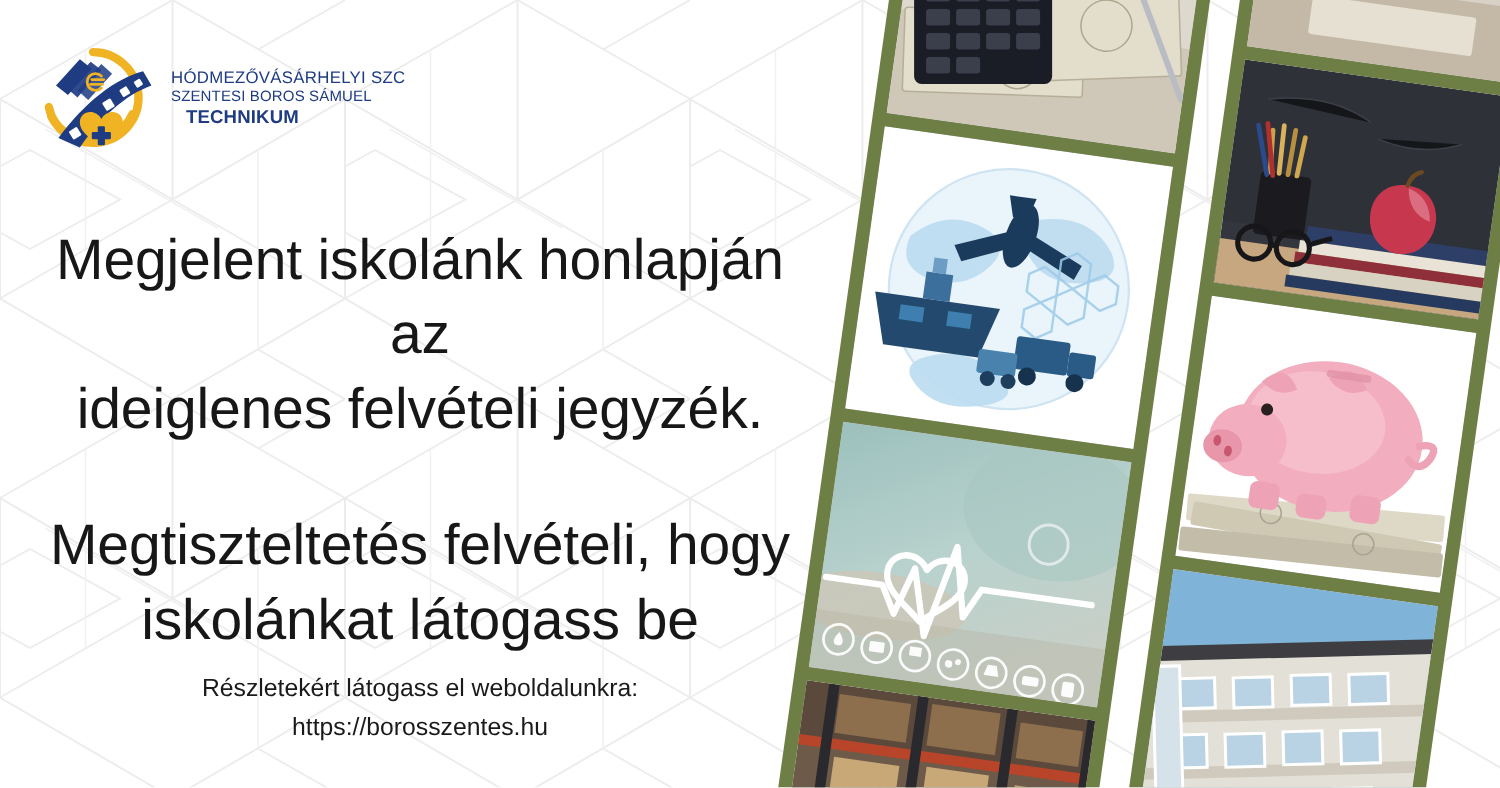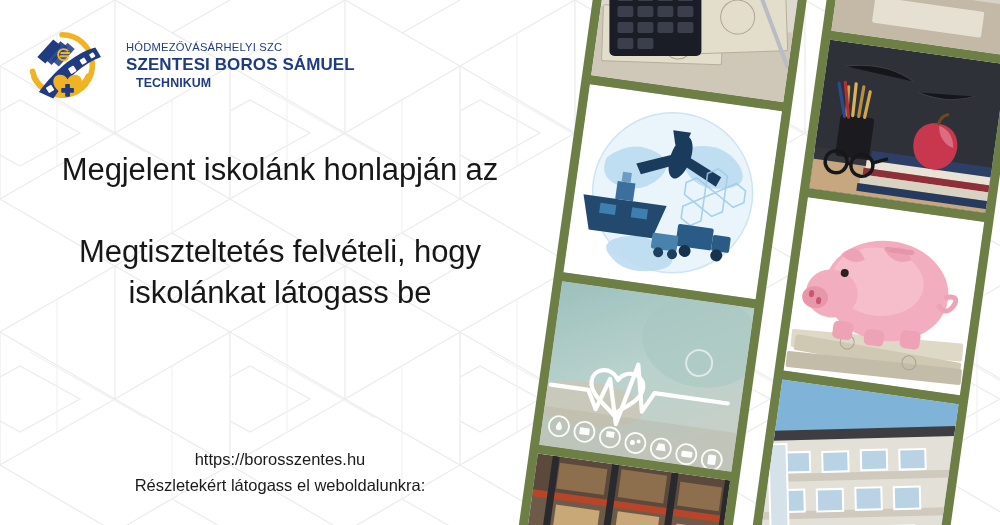--- a/index.html
+++ b/index.html
@@ -21,45 +21,45 @@
   .bg-pattern{
     position:absolute;inset:0;
     z-index:0;
     pointer-events:none;
   }
 
   
   .logo-block{
     position:absolute;
     left:18px;top:30px;
-    display:flex;align-items:center;gap:20px;
+    display:flex;align-items:center;gap:8px;
     z-index:6;
   }
   .logo-mark{width:88px;height:70px;flex:0 0 auto;}
   .logo-text{
     display:flex;flex-direction:column;
     line-height:1.22;
     color:#1F3C83;
     padding-top:2px;
   }
   .logo-line1{font-size:11.2px;letter-spacing:.2px;font-weight:400;white-space:nowrap;}
-  .logo-line2{font-size:17px;letter-spacing:.1px;font-weight:700;white-space:nowrap;}
+  .logo-line2{font-size:10px;letter-spacing:.1px;font-weight:400;white-space:nowrap;}
   .logo-line3{font-size:12.4px;letter-spacing:.1px;font-weight:700;white-space:nowrap;margin-left:10px;}
 
   
   .message{
     position:absolute;
     left:20px;top:150px;
     width:520px;
     text-align:center;
     color:#171717;
     z-index:5;
   }
   .msg-para{
-    font-size:31px;
+    font-size:38px;
     line-height:1.30;
     font-weight:400;
     margin:0;
     letter-spacing:-0.1px;
   }
   .msg-gap{height:42px;}
   .msg-line{display:block;}
 
   .footer{
     position:absolute;
@@ -181,31 +181,32 @@
     <div class="logo-text">
       <span class="logo-line1">HÓDMEZŐVÁSÁRHELYI SZC</span>
       <span class="logo-line2">SZENTESI BOROS SÁMUEL</span>
       <span class="logo-line3">TECHNIKUM</span>
     </div>
   </div>
 
   <div class="message">
     <p class="msg-para">
       <span class="msg-line">Megjelent iskolánk honlapján az</span>
+      <span class="msg-line">ideiglenes felvételi jegyzék.</span>
     </p>
     <div class="msg-gap"></div>
     <p class="msg-para">
       <span class="msg-line">Megtiszteltetés felvételi, hogy</span>
       <span class="msg-line">iskolánkat látogass be</span>
     </p>
   </div>
 
   <div class="footer">
+    <span>Részletekért látogass el weboldalunkra:</span>
     <span>https://borosszentes.hu</span>
-    <span>Részletekért látogass el weboldalunkra:</span>
   </div>
 
   <div class="strip" id="strip-left">
 
     <div class="photo h-finance">
       <svg viewBox="0 0 200 140" preserveAspectRatio="xMidYMid slice" aria-hidden="true">
         <rect width="200" height="140" fill="#ded9ce"></rect>
         <g fill="#cfc8b8">
           <rect x="0" y="70" width="200" height="70"></rect>
         </g>

